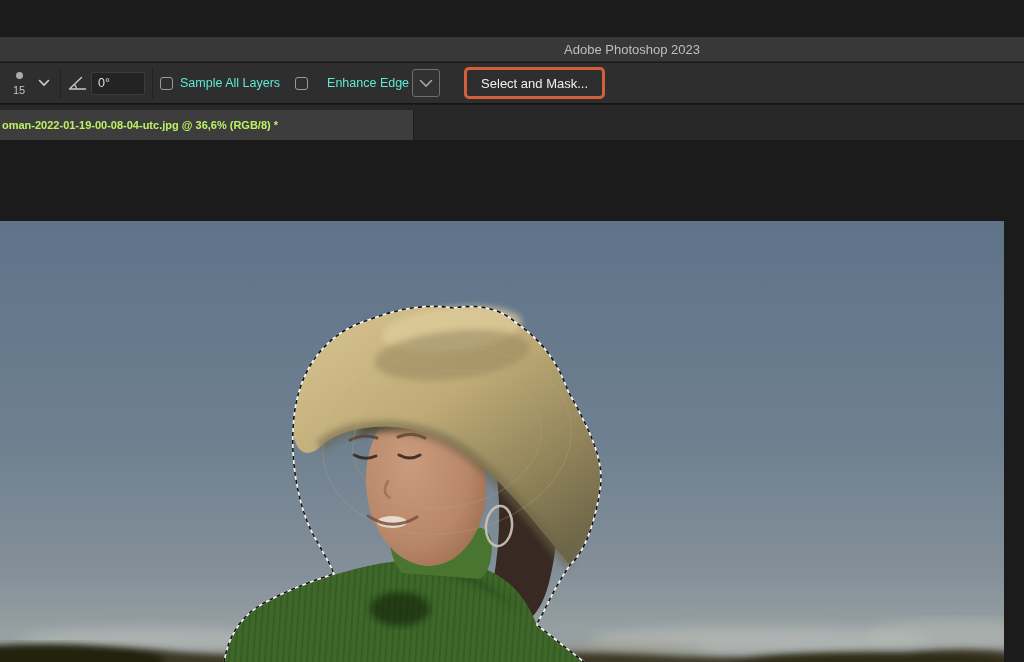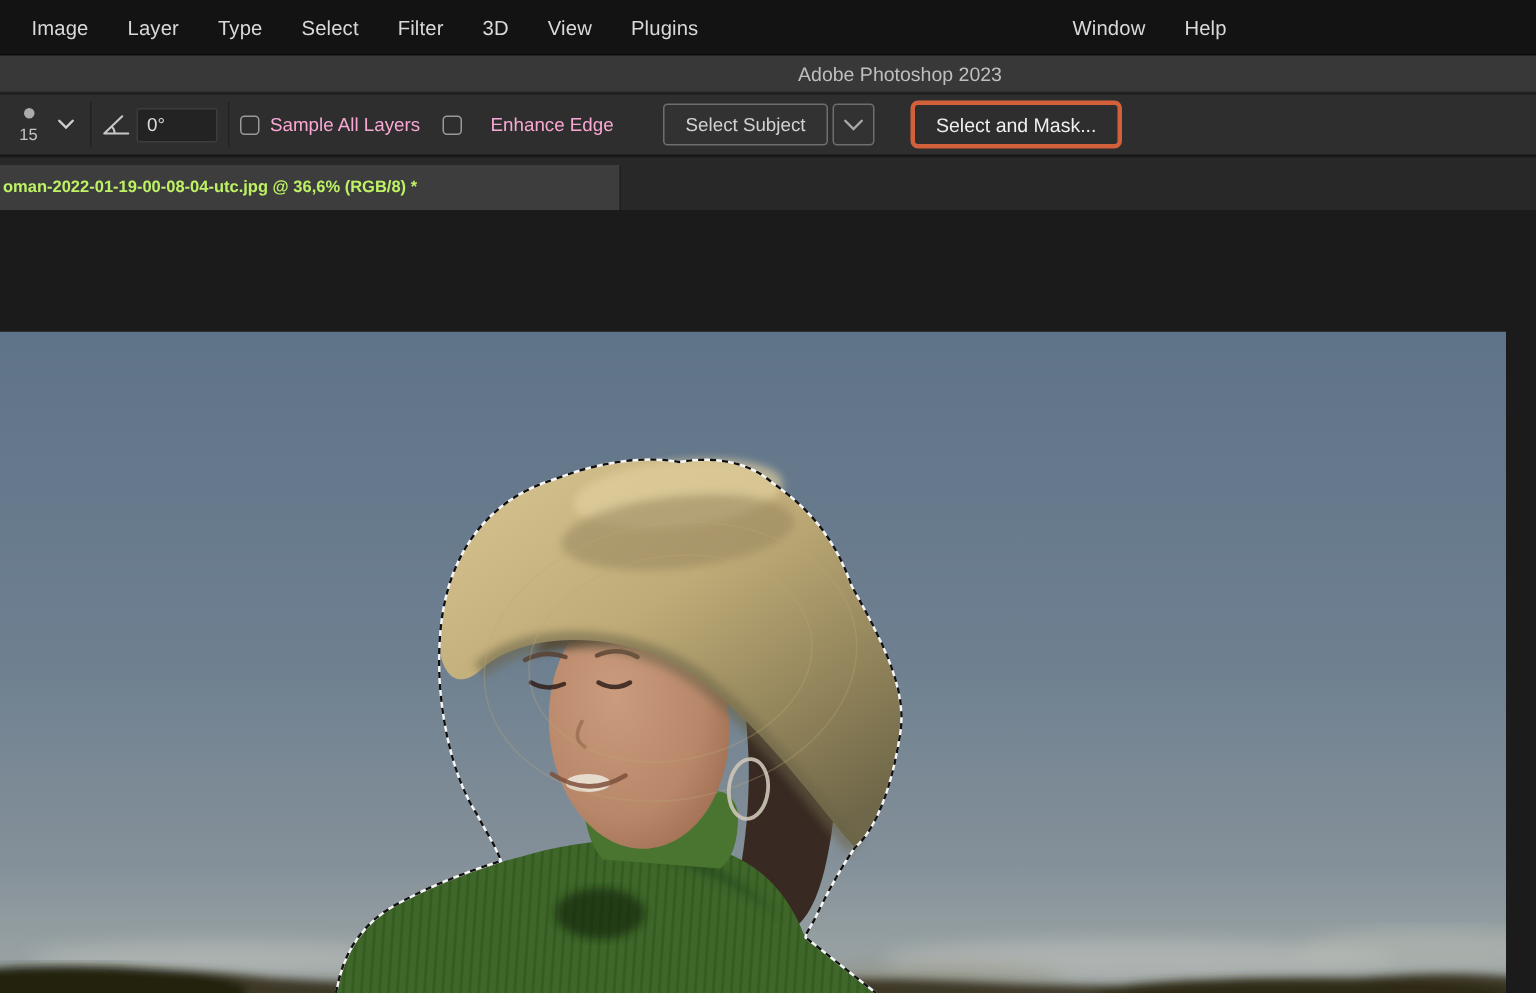--- a/index.html
+++ b/index.html
@@ -20,21 +20,21 @@
   .menu-item {
     padding:0 13px; font-size:13.5px; color:#d9d9d9; letter-spacing:.1px;
     line-height:37px; cursor:default;
   }
   
   .titlebar {
     position:absolute; left:0; top:37px; width:1024px; height:25px;
     background:#383838; border-bottom:1px solid #252525;
   }
   .titlebar span {
-    position:absolute; left:600px; top:0; transform:translateX(-50%);
+    position:absolute; left:632px; top:0; transform:translateX(-50%);
     line-height:25px; font-size:13px; color:#bfbfbf;
   }
   
   .optionsbar {
     position:absolute; left:0; top:63px; width:1024px; height:41px;
     background:#2e2e2e; border-bottom:1px solid #151515;
     display:flex; align-items:center;
   }
   .brush-preview { margin-left:6px; width:26px; display:flex; flex-direction:column; align-items:center; cursor:default; }
   .brush-dot { width:7px; height:7px; border-radius:50%; background:#ababab; margin-top:1px; }
@@ -43,21 +43,21 @@
   .opt-sep { width:1px; height:30px; background:#222; }
   .angle-icon { display:block; }
   .angle-field {
     width:54px; height:23px; background:#232323; border:1px solid #3c3c3c; border-radius:2px;
     display:flex; align-items:center; padding-left:6px;
   }
   .angle-field span { font-size:12.5px; color:#dddddd; }
   .checkbox {
     width:13px; height:13px; border:1.5px solid #9a9a9a; border-radius:3px; background:transparent;
   }
-  .cb-label { font-size:12.5px; color:#f9a8d4; white-space:nowrap; }
+  .cb-label { font-size:12.5px; color:#5eead4; white-space:nowrap; }
   .ps-button {
     height:28px; background:#323232; border:1px solid #6e6e6e; border-radius:3px;
     color:#d2d2d2; font-size:12.5px; font-family:"Liberation Sans",sans-serif;
     display:flex; align-items:center; justify-content:center; cursor:default;
   }
   .select-subject { padding:0 14px; }
   .subject-dropdown { width:28px; }
   .annotation-box {
     width:141px; height:32px; border:3px solid #d2603a; border-radius:5px;
     display:flex; align-items:center; justify-content:center;
@@ -81,36 +81,20 @@
   .canvas-area {
     position:absolute; left:0; top:140px; width:1024px; height:522px; background:#1b1b1b;
   }
   .photo-svg { position:absolute; left:0; top:81px; display:block; }
 </style>
 </head>
 <body>
 
 <div class="app">
 
-  <div class="menubar">
-    <div class="menu-group menu-left">
-      <span class="menu-item">Image</span>
-      <span class="menu-item">Layer</span>
-      <span class="menu-item">Type</span>
-      <span class="menu-item">Select</span>
-      <span class="menu-item">Filter</span>
-      <span class="menu-item">3D</span>
-      <span class="menu-item">View</span>
-      <span class="menu-item">Plugins</span>
-    </div>
-    <div class="menu-group menu-right">
-      <span class="menu-item">Window</span>
-      <span class="menu-item">Help</span>
-    </div>
-  </div>
 
   <div class="titlebar">
     <span>Adobe Photoshop 2023</span>
   </div>
 
   <div class="optionsbar">
 
     <div class="brush-preview">
       <span class="brush-dot"></span>
       <span class="brush-size">15</span>
@@ -132,21 +116,20 @@
     </div>
 
     <div class="opt-sep" style="margin-left:7px"></div>
 
     <span class="checkbox" style="margin-left:7px"></span>
     <span class="cb-label" style="margin-left:7px">Sample All Layers</span>
 
     <span class="checkbox" style="margin-left:15px"></span>
     <span class="cb-label" style="margin-left:19px">Enhance Edge</span>
 
-    <button class="ps-button select-subject" style="margin-left:33px">Select Subject</button>
 
     <button class="ps-button subject-dropdown" style="margin-left:3px">
       <svg width="14" height="9" viewBox="0 0 14 9">
         <path d="M1.5 1.5 L7 7 L12.5 1.5" fill="none" stroke="#a8a8a8" stroke-width="1.6" stroke-linecap="round"></path>
       </svg>
     </button>
 
     <div class="annotation-box" style="margin-left:24px">
       <button class="select-mask-btn">Select and Mask...</button>
     </div>

